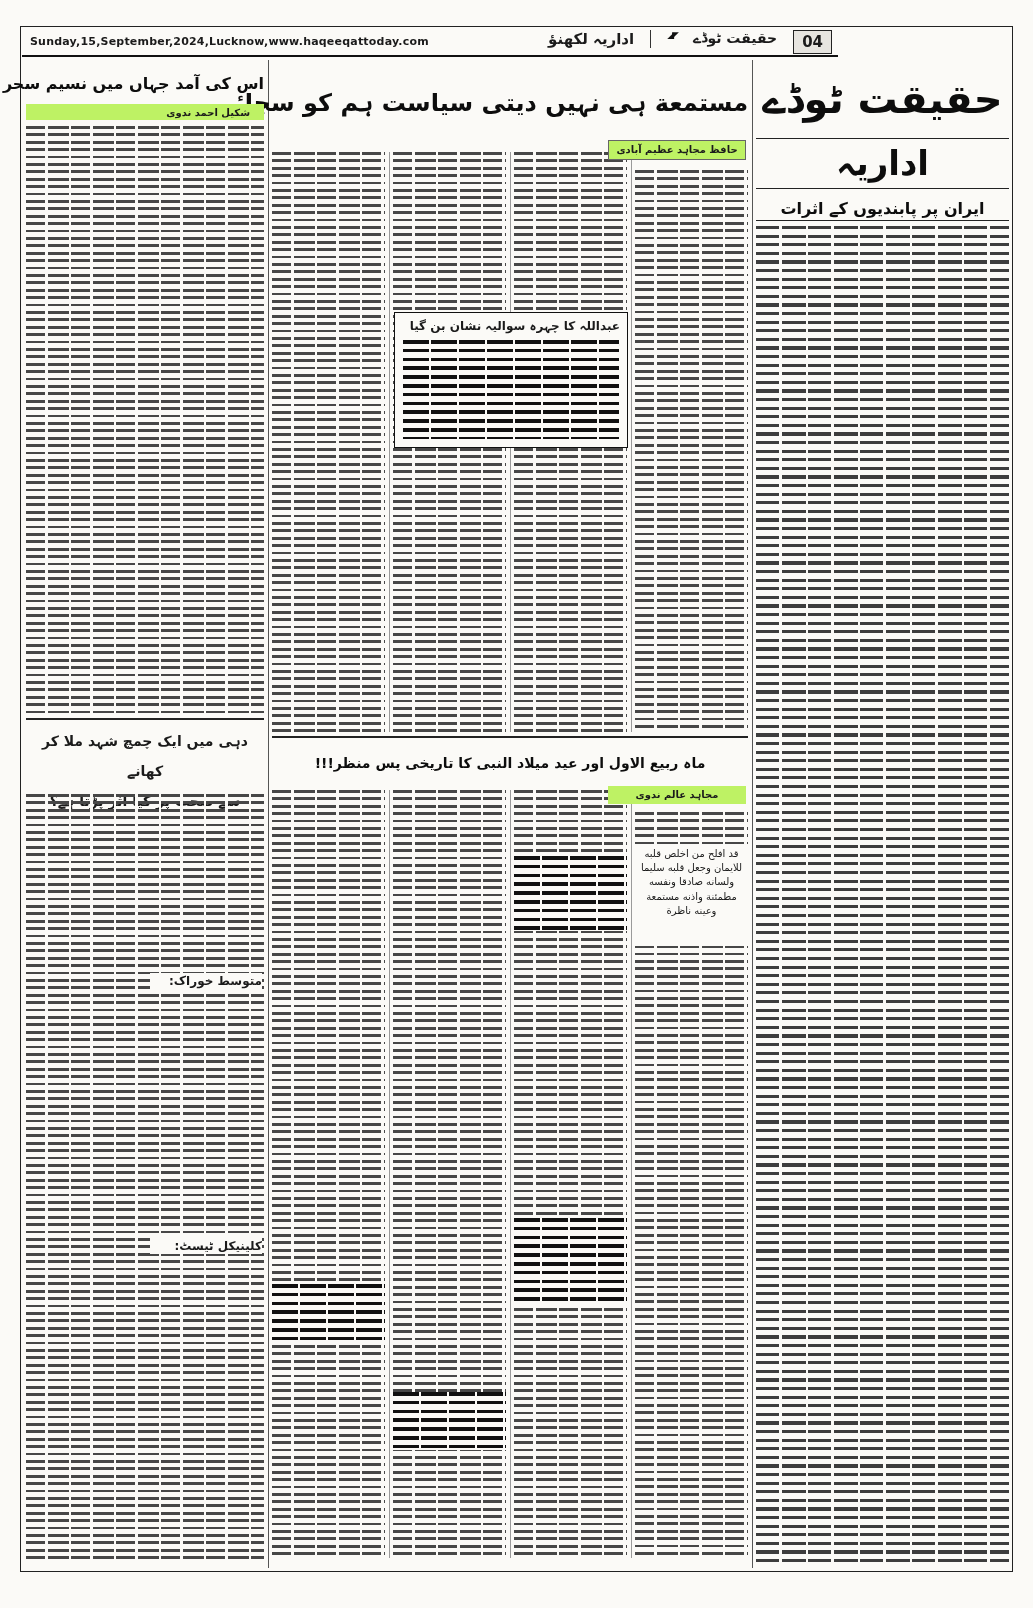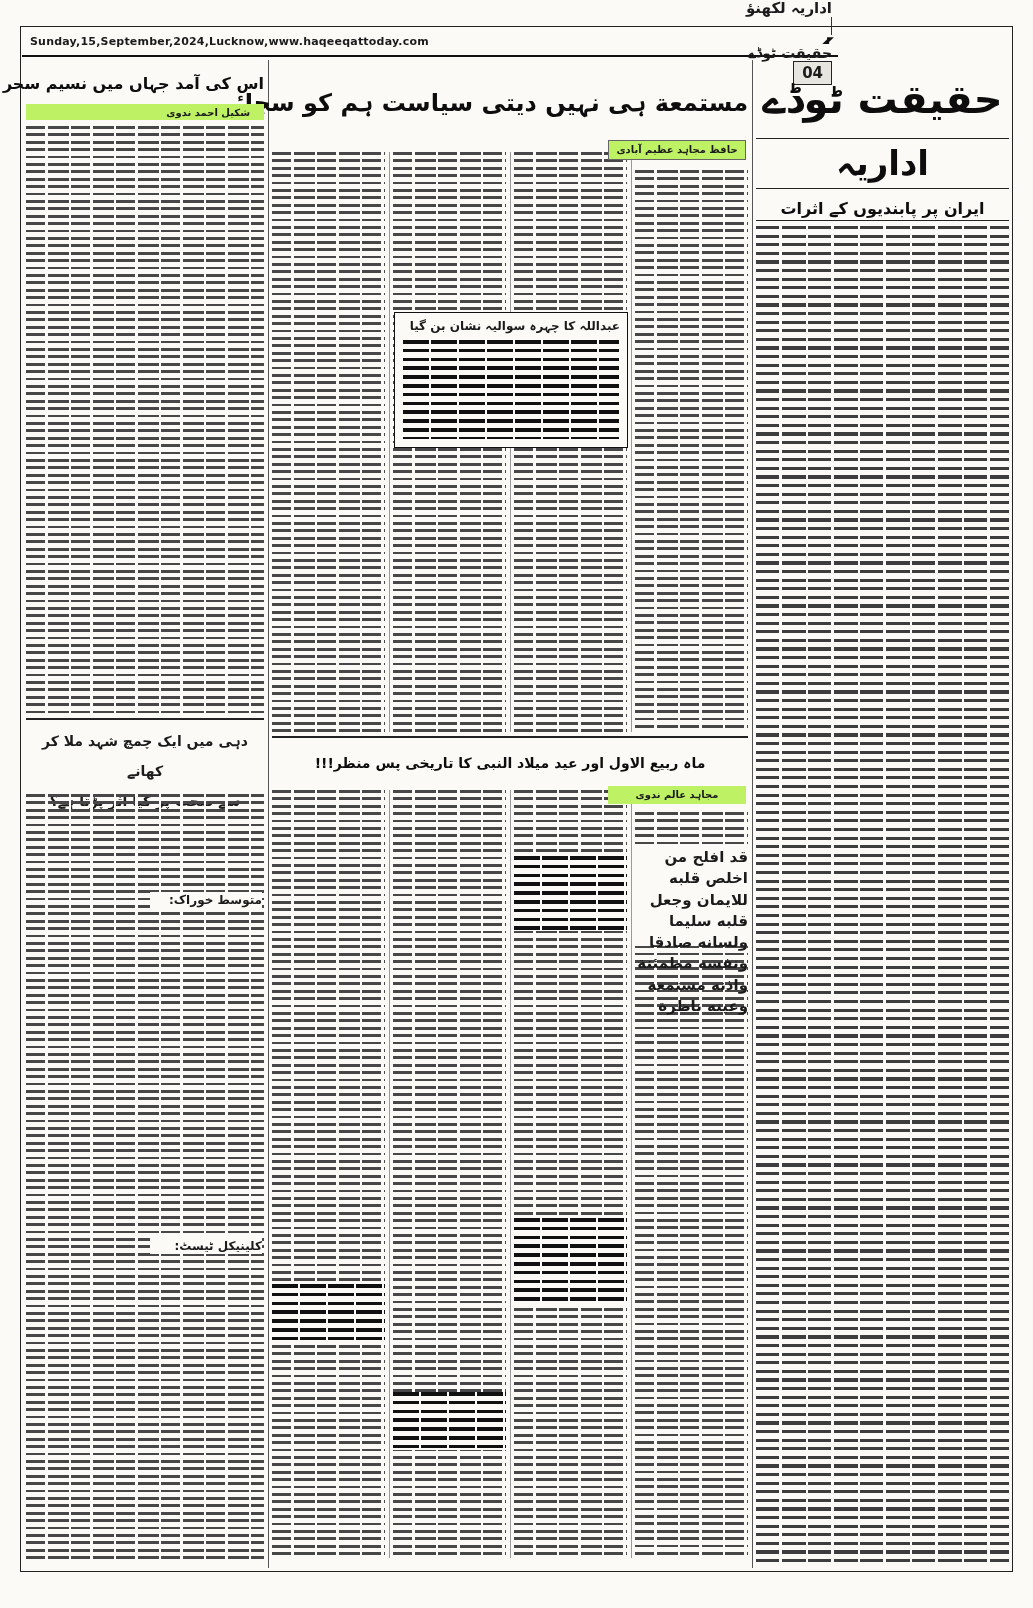--- a/index.html
+++ b/index.html
@@ -13,21 +13,21 @@
   }
   .abs { position:absolute; }
   .rtl { direction:rtl; }
   .frame { border:1.5px solid #222; background:transparent; }
   .header {
     border-bottom:2.5px solid #111;
     display:flex; align-items:center; justify-content:space-between;
     padding:0 6px 0 8px;
   }
   .dateline { font-size:11px; font-weight:bold; letter-spacing:0.2px; }
-  .header-right { display:flex; align-items:flex-end; gap:0;flex-direction:column; }
+  .header-right { display:flex; align-items:flex-start; gap:16px; }
   .edition { font-size:15px; font-weight:bold; }
   .hsep { width:1px; height:18px; background:#333; display:inline-block; }
   .msmall { font-size:14px; font-weight:bold; }
   .ornament { font-size:9px; letter-spacing:-2px; color:#111; }
   .pagenum {
     border:1.5px solid #222; background:#e7e5e0;
     font-size:15px; font-weight:bold; padding:1px 8px; line-height:20px;
   }
   .vrule { width:1px; background:#555; }
   .vrule.thin { background:#9a9a9a; }
@@ -58,22 +58,22 @@
       repeating-linear-gradient(90deg, rgba(251,250,247,0) 0 26px, #fbfaf7 26px 28px),
       repeating-linear-gradient(180deg, #101010 0 3.6px, rgba(0,0,0,0) 3.6px 8.8px);
     z-index:2;
   }
   .pullquote {
     border:1.5px solid #111; background:#fbfaf7; z-index:5; padding:5px 7px;
   }
   .pullquote .pq-start { font-size:12px; font-weight:bold; text-align:right; line-height:16px; }
   .pq-lines { position:absolute; left:8px; right:8px; top:27px; bottom:8px; }
   .verse {
-    background:#fbfaf7; z-index:4; font-size:15px; font-weight:bold;
-    text-align:right; line-height:1.42; padding:1px 2px;
+    background:#fbfaf7; z-index:4; font-size:10px; font-weight:normal;
+    text-align:center; line-height:1.42; padding:1px 2px;
   }
   .subhead {
     background:#fbfaf7; z-index:3; font-size:12px; font-weight:bold;
     text-align:right; line-height:16px;
   }
 </style>
 </head>
 <body>
 
 <div class="abs frame" style="left:20px;top:26px;width:993px;height:1546px;"></div>
@@ -95,21 +95,21 @@
 <div class="abs headline rtl" style="left:26px;top:66px;width:238px;height:36px;font-size:16px;line-height:36px;">اس کی آمد جہاں میں نسیم سحر</div>
 <div class="abs byline rtl" style="left:26px;top:104px;width:238px;height:16px;text-align:right;padding-right:14px;">شکیل احمد ندوی</div>
 <div class="abs tl" style="left:26px;top:126px;width:238px;height:588px;"></div>
 <div class="abs hrule thick" style="left:26px;top:718px;width:238px;"></div>
 
 <div class="abs" style="left:26px;top:726px;width:238px;height:62px;font-weight:bold;text-align:center;font-size:14px;line-height:30px;direction:rtl;">
   <div>دہی میں ایک چمچ شہد ملا کر کھانے</div>
   <div>سے صحت پر کیا اثر پڑتا ہے؟</div>
 </div>
 <div class="abs tl" style="left:26px;top:794px;width:238px;height:766px;"></div>
-<div class="abs subhead rtl" style="left:150px;top:892px;width:112px;height:16px;">متوسط خوراک:</div>
+<div class="abs subhead rtl" style="left:150px;top:973px;width:112px;height:16px;">متوسط خوراک:</div>
 <div class="abs subhead rtl" style="left:150px;top:1238px;width:112px;height:16px;">کلینیکل ٹیسٹ:</div>
 
 <div class="abs headline rtl" style="left:272px;top:70px;width:476px;height:66px;font-size:24px;line-height:66px;">مستمعة ہی نہیں دیتی سیاست ہم کو سچائی</div>
 <div class="abs byline boxed rtl" style="left:608px;top:140px;width:138px;height:20px;">حافظ مجاہد عظیم آبادی</div>
 
 <div class="abs tl" style="left:272px;top:152px;width:113px;height:580px;"></div>
 <div class="abs tl" style="left:393px;top:152px;width:113px;height:580px;"></div>
 <div class="abs tl" style="left:514px;top:152px;width:113px;height:580px;"></div>
 <div class="abs tl" style="left:635px;top:170px;width:113px;height:562px;"></div>
 <div class="abs vrule thin" style="left:389px;top:152px;height:580px;"></div>

